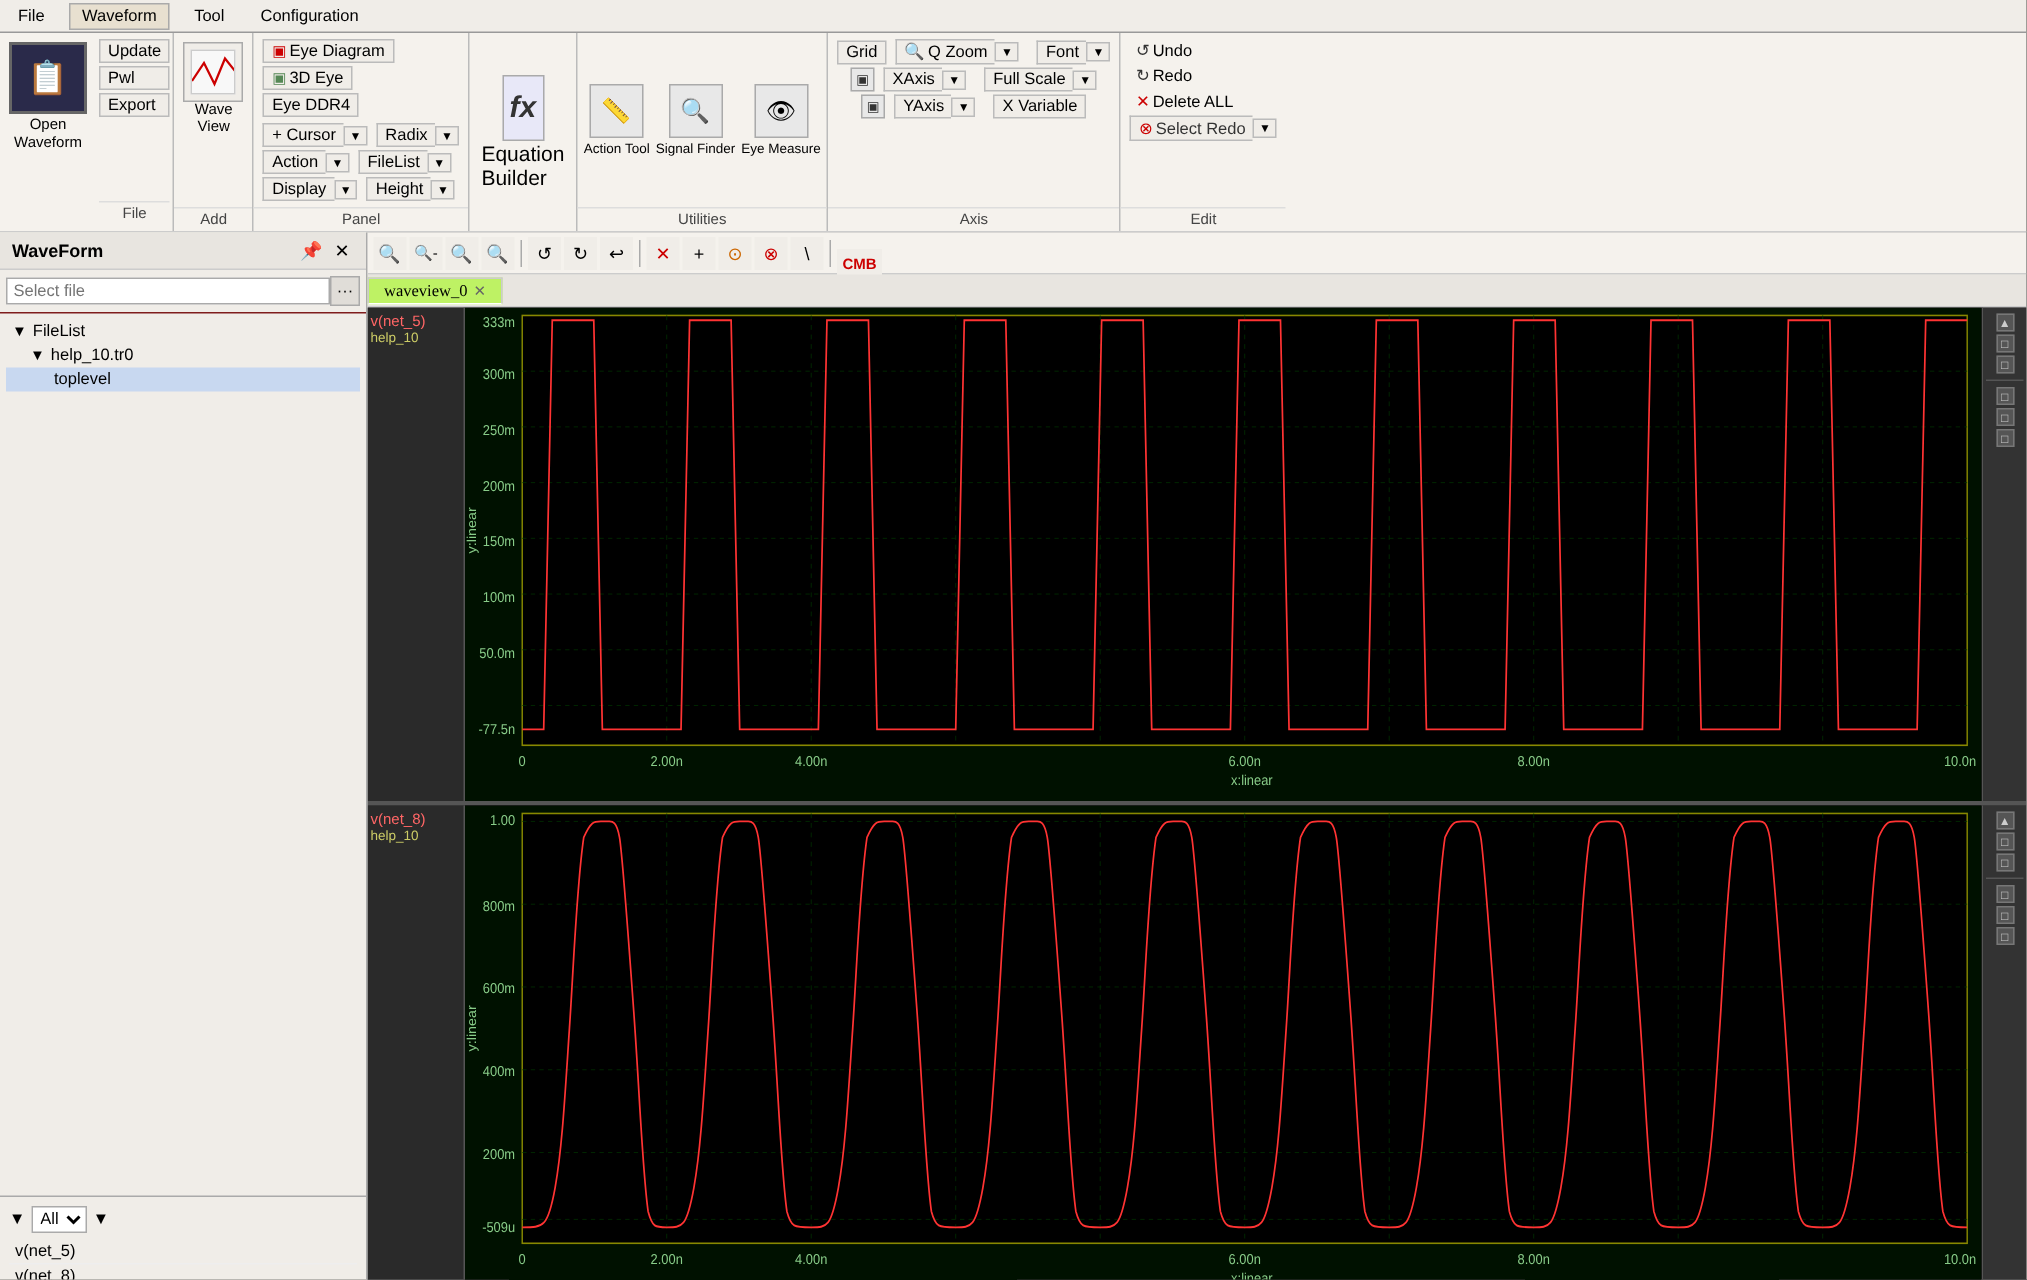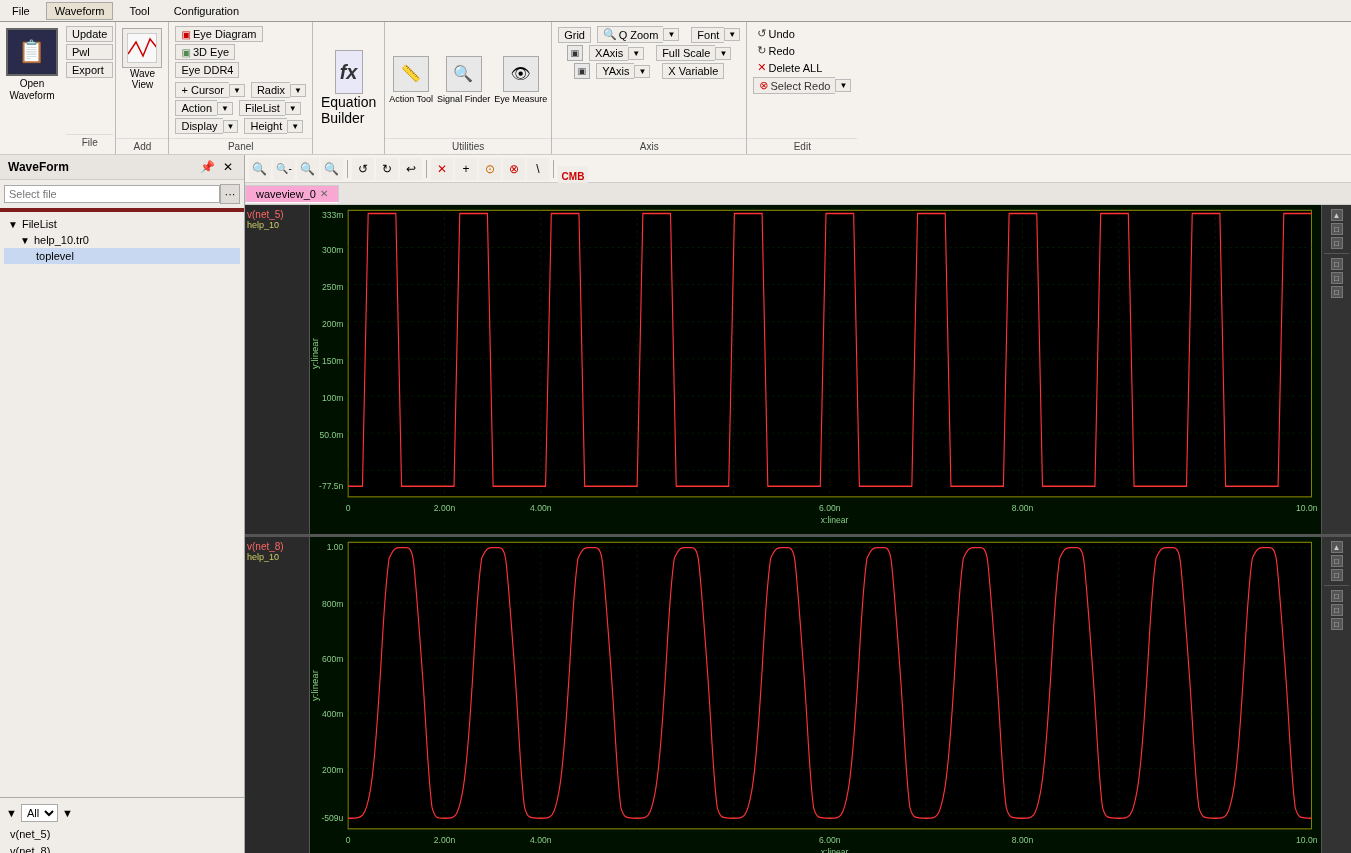--- a/index.html
+++ b/index.html
@@ -11,21 +11,21 @@
     .menu-item.active { background: #e8e0d0; border: 1px solid #aaa; }
 
     
     .main-area { display: flex; height: calc(853px - 22px - 120px); }
 
     
     .sidebar { width: 245px; background: #f0ede8; border-right: 1px solid #aaa; display: flex; flex-direction: column; }
     .sidebar-header { display: flex; align-items: center; justify-content: space-between; padding: 4px 8px; background: #e8e5e0; border-bottom: 1px solid #ccc; }
     .sidebar-header-icons { display: flex; gap: 4px; }
     .sidebar-icon { width: 16px; height: 16px; cursor: pointer; display: flex; align-items: center; justify-content: center; font-size: 12px; }
-    .sidebar-search { display: flex; align-items: center; padding: 4px; border-bottom: 4px solid #7f1d1d; }
+    .sidebar-search { display: flex; align-items: center; padding: 4px; border-bottom: 1px solid #7f1d1d; }
     .sidebar-search input { flex: 1; border: 1px solid #aaa; padding: 2px 4px; font-size: 11px; background: #fff; }
     .sidebar-search-btn { width: 20px; height: 20px; background: #e0ddd8; border: 1px solid #aaa; cursor: pointer; display: flex; align-items: center; justify-content: center; }
     .tree-area { flex: 1; overflow: auto; padding: 4px; }
     .tree-item { padding: 2px 4px; cursor: pointer; display: flex; align-items: center; gap: 4px; }
     .tree-item.selected { background: #c8d8f0; }
     .tree-arrow { font-size: 10px; }
 
     
     .signal-area { border-top: 1px solid #aaa; padding: 4px; }
     .signal-filter { display: flex; align-items: center; gap: 4px; padding: 2px; }
@@ -37,21 +37,21 @@
     .content-area { flex: 1; display: flex; flex-direction: column; background: #c8c8c8; overflow: hidden; }
 
     
     .icon-toolbar { display: flex; align-items: center; background: #f5f2ed; border-bottom: 1px solid #ccc; padding: 2px 4px; gap: 2px; height: 28px; }
     .icon-btn { width: 22px; height: 22px; background: #f0ede8; border: 1px solid transparent; cursor: pointer; display: flex; align-items: center; justify-content: center; font-size: 12px; }
     .icon-separator { width: 1px; height: 18px; background: #aaa; margin: 0 2px; }
 
     
     .tab-bar { display: flex; align-items: center; background: #e8e5e0; border-bottom: 1px solid #ccc; height: 22px; }
     .tab { display: flex; align-items: center; gap: 4px; padding: 2px 10px; background: #f5f2ed; border: 1px solid #ccc; border-bottom: none; cursor: pointer; font-size: 11px; }
-    .tab.active { background: #f9a8d4; border-bottom: 1px solid #fff; }
+    .tab.active { background: #bef264; border-bottom: 1px solid #fff; font-family: Liberation Serif, serif; }
     .tab-close { font-size: 10px; cursor: pointer; color: #666; }
 
     
     .wave-panels { flex: 1; overflow: auto; background: #333; display: flex; flex-direction: column; }
     .wave-panel { display: flex; flex: 1; min-height: 0; }
     .wave-label { width: 65px; background: #2a2a2a; color: #ccc; font-size: 10px; padding: 4px 2px; display: flex; flex-direction: column; align-items: flex-start; justify-content: flex-start; border-right: 1px solid #555; flex-shrink: 0; }
     .wave-canvas-container { flex: 1; position: relative; background: #000; }
     .wave-controls { width: 30px; background: #333; border-left: 1px solid #555; display: flex; flex-direction: column; align-items: center; gap: 2px; padding: 4px 2px; flex-shrink: 0; }
     .wave-ctrl-btn { width: 12px; height: 12px; background: #555; border: 1px solid #777; cursor: pointer; font-size: 8px; display: flex; align-items: center; justify-content: center; color: #ccc; }
     .ribbon-top { display: flex; background: #f5f2ed; border-bottom: 1px solid #ccc; }

